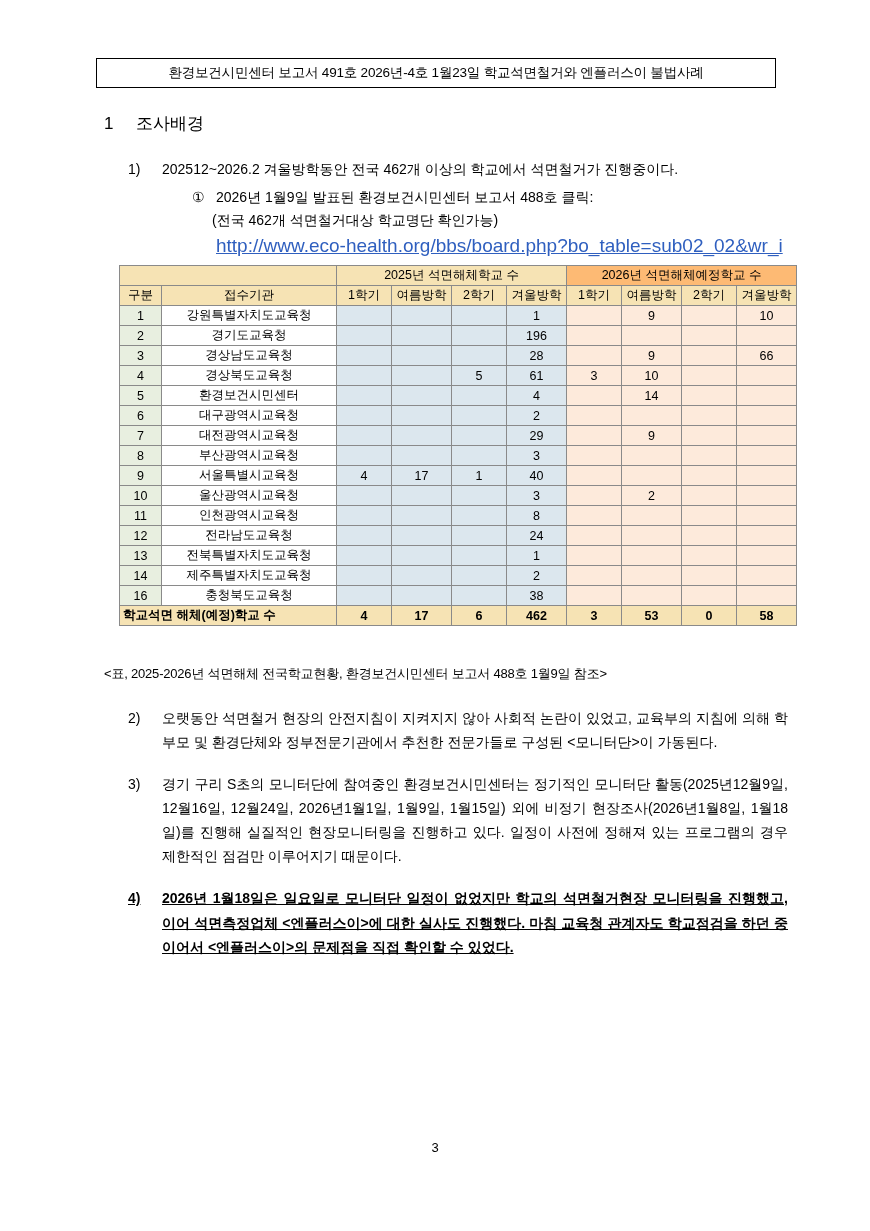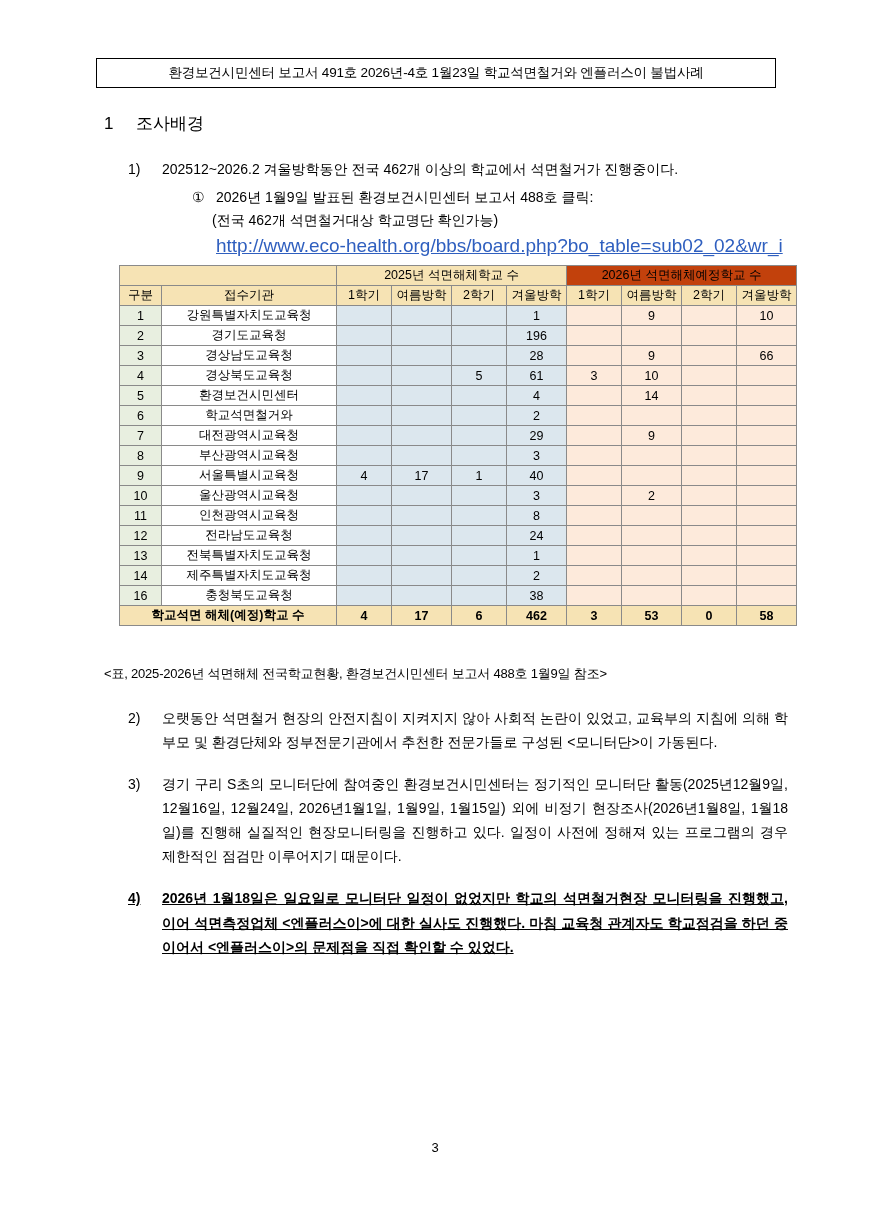--- a/index.html
+++ b/index.html
@@ -115,21 +115,21 @@
     font-weight: normal;
     box-sizing: border-box;
   }
   .hdr-top-left {
     background: #f6e3b4;
   }
   .hdr-2025 {
     background: #f6e3b4;
   }
   .hdr-2026 {
-    background: #c2410c;
+    background: #fdba74;
   }
   .hdr-sub {
     background: #f6e3b4;
   }
   td.idx {
     background: #e8efe0;
     width: 42px;
   }
   td.org {
     background: #ffffff;
@@ -143,21 +143,21 @@
   }
   td.c2026 {
     background: #fdeadb;
     width: 60px;
   }
   tr.total td {
     background: #f6e3b4;
     font-weight: bold;
   }
   tr.total td.label {
-    text-align: center;
+    text-align: left;
   }
   .caption {
     position: absolute;
     left: 104px;
     top: 665px;
     font-size: 13px;
     letter-spacing: -0.2px;
   }
   .list-2 {
     position: absolute;
@@ -303,21 +303,21 @@
             <td class="c2025"></td>
             <td class="c2025"></td>
             <td class="c2025">4</td>
             <td class="c2026"></td>
             <td class="c2026">14</td>
             <td class="c2026"></td>
             <td class="c2026"></td>
           </tr>
           <tr>
             <td class="idx">6</td>
-            <td class="org">학교석면철거와</td>
+            <td class="org">대구광역시교육청</td>
             <td class="c2025"></td>
             <td class="c2025"></td>
             <td class="c2025"></td>
             <td class="c2025">2</td>
             <td class="c2026"></td>
             <td class="c2026"></td>
             <td class="c2026"></td>
             <td class="c2026"></td>
           </tr>
           <tr>

